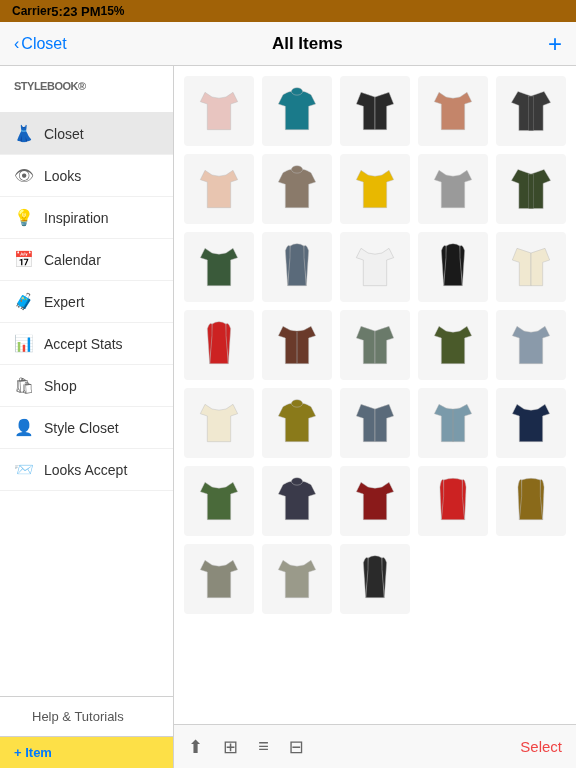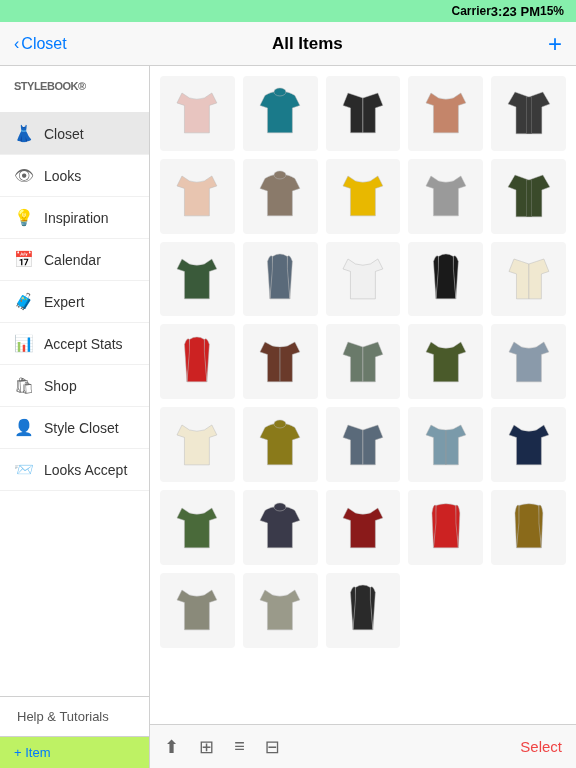--- a/index.html
+++ b/index.html
@@ -9,24 +9,24 @@
       width: 576px;
       height: 768px;
       overflow: hidden;
       display: flex;
       flex-direction: column;
     }
 
     
     .status-bar {
       display: flex;
-      justify-content: flex-end;
+      justify-content: flex-start;
       align-items: center;
       padding: 8px 12px;
-      background: #86efac;
+      background: #a16207;
       font-size: 12px;
       font-weight: 600;
       height: 22px;
     }
     .status-bar-center { font-size: 13px; font-weight: 600; }
     .status-right { display: flex; align-items: center; gap: 4px; font-size: 12px; }
 
     
     .nav-bar {
       background: #f8f8f8;
@@ -60,21 +60,21 @@
 
     
     .main-layout {
       display: flex;
       flex: 1;
       overflow: hidden;
     }
 
     
     .sidebar {
-      width: 150px;
+      width: 174px;
       background: #fff;
       border-right: 1px solid #d0d0d0;
       display: flex;
       flex-direction: column;
       height: 100%;
     }
     .sidebar-logo {
       padding: 14px 14px 10px;
       font-size: 18px;
       font-weight: 900;
@@ -99,32 +99,33 @@
       font-weight: 500;
     }
     .sidebar-item-icon {
       width: 20px;
       text-align: center;
       font-size: 16px;
       color: #666;
     }
     .sidebar-footer {
       border-top: 1px solid #d0d0d0;
-      padding: 12px 17px;
+      padding: 12px 32px;
       font-size: 13px;
       color: #555;
       cursor: pointer;
     }
     .sidebar-bottom-bar {
       border-top: 1px solid #d0d0d0;
       display: flex;
       align-items: center;
       justify-content: space-between;
       padding: 8px 14px;
-      background: #bef264;
+      background: #fde047;
+      font-weight: bold;
     }
     .sidebar-add-item {
       color: #007aff;
       font-size: 13px;
       cursor: pointer;
     }
 
     
     .content-area {
       flex: 1;
@@ -178,21 +179,21 @@
       color: #ef4444;
       font-size: 15px;
       cursor: pointer;
     }
   </style>
 </head>
 <body>
 
 <div class="status-bar">
   <span>Carrier</span>
-  <span class="status-bar-center">3:23 PM</span>
+  <span class="status-bar-center">5:23 PM</span>
   <span class="status-right">15%</span>
 </div>
 
 <div class="nav-bar">
   <div class="nav-back">
     <span>‹</span>
     <span>Closet</span>
   </div>
   <span class="nav-title">All Items</span>
   <div class="nav-add">+</div>

